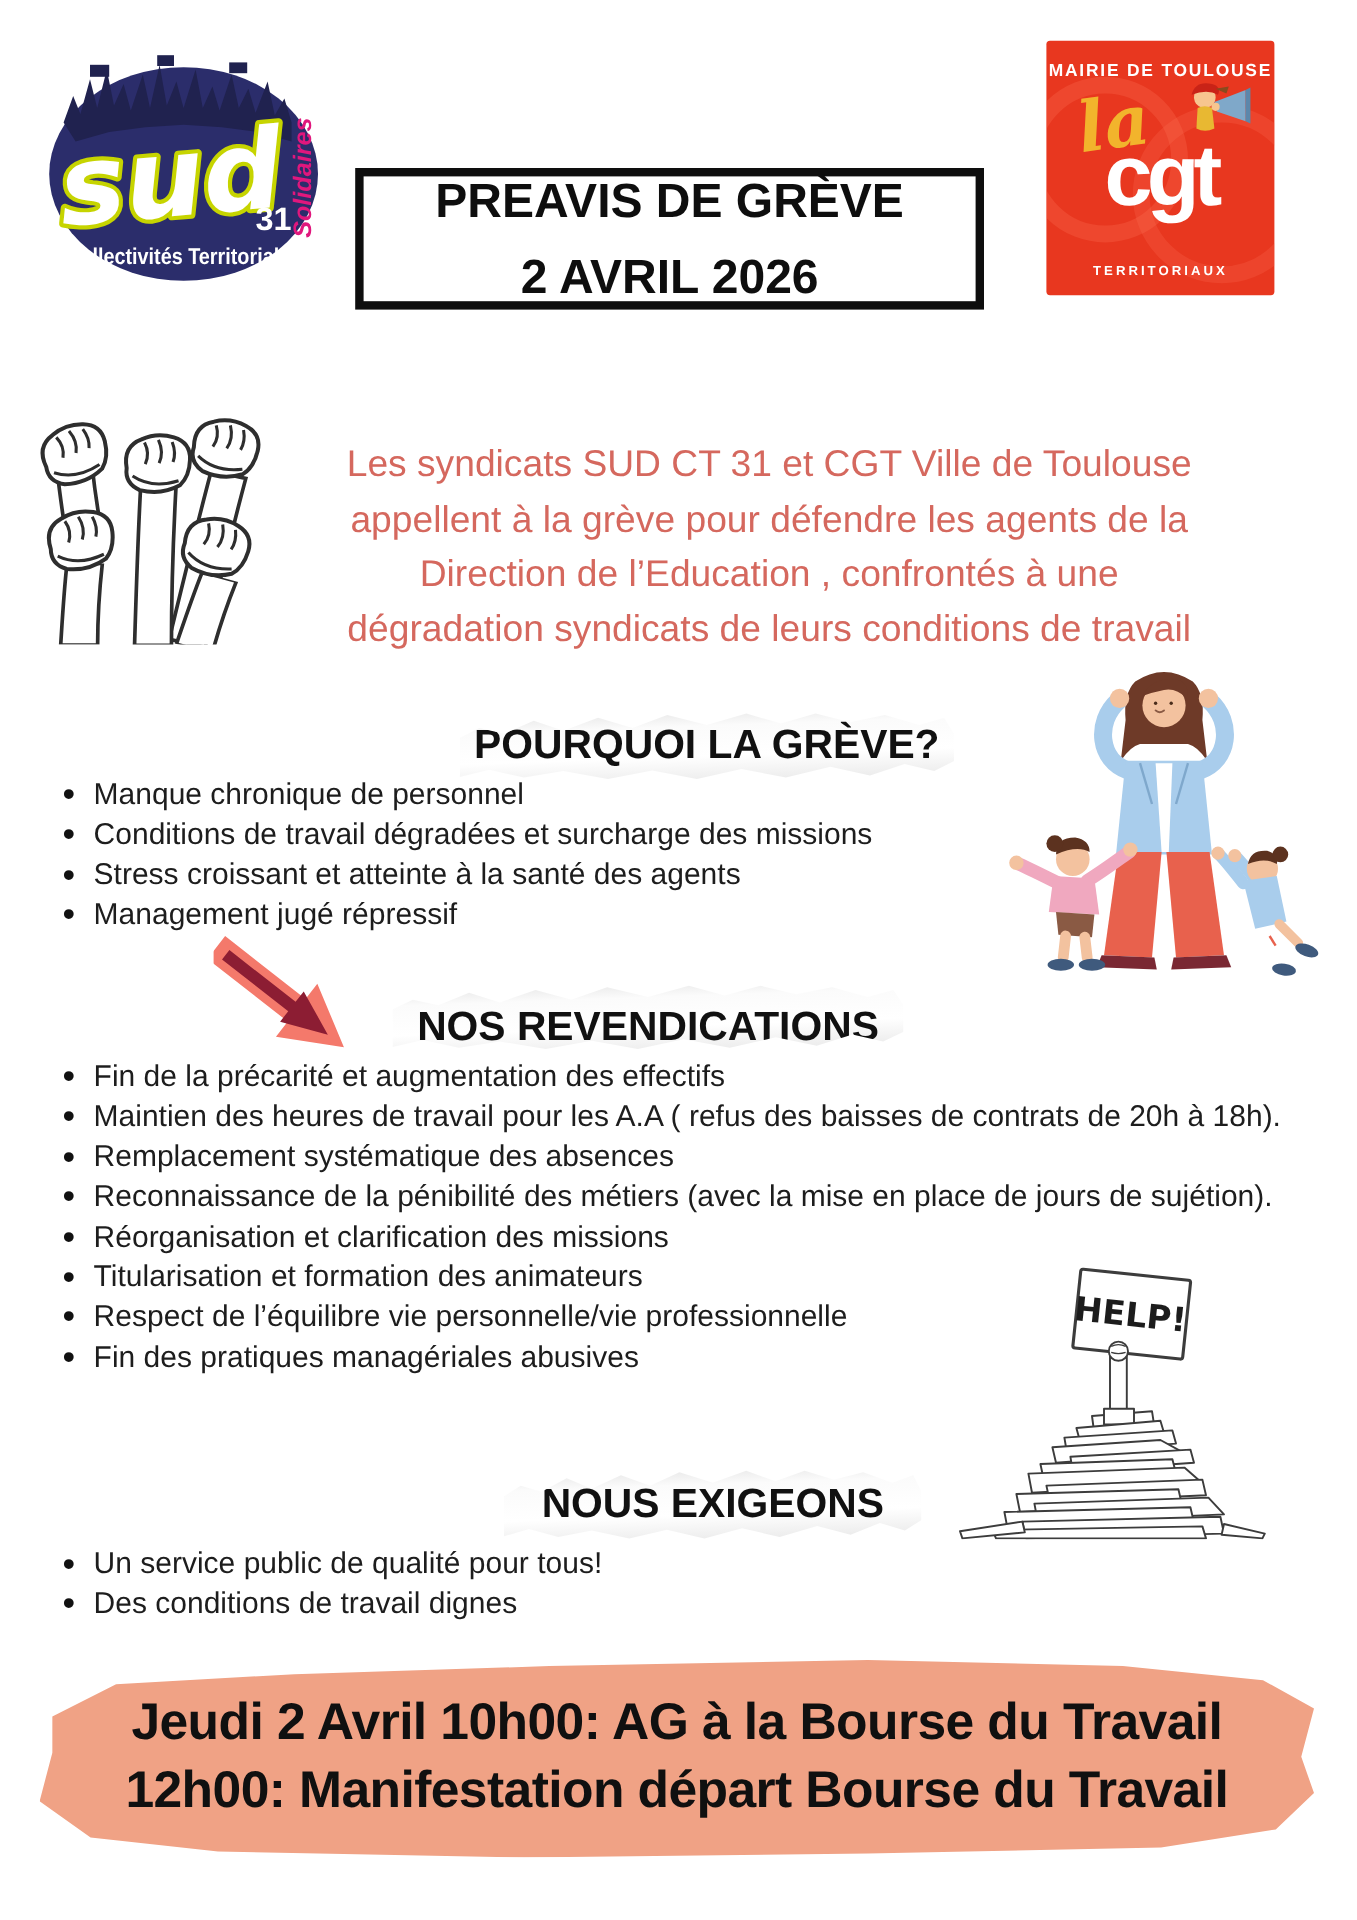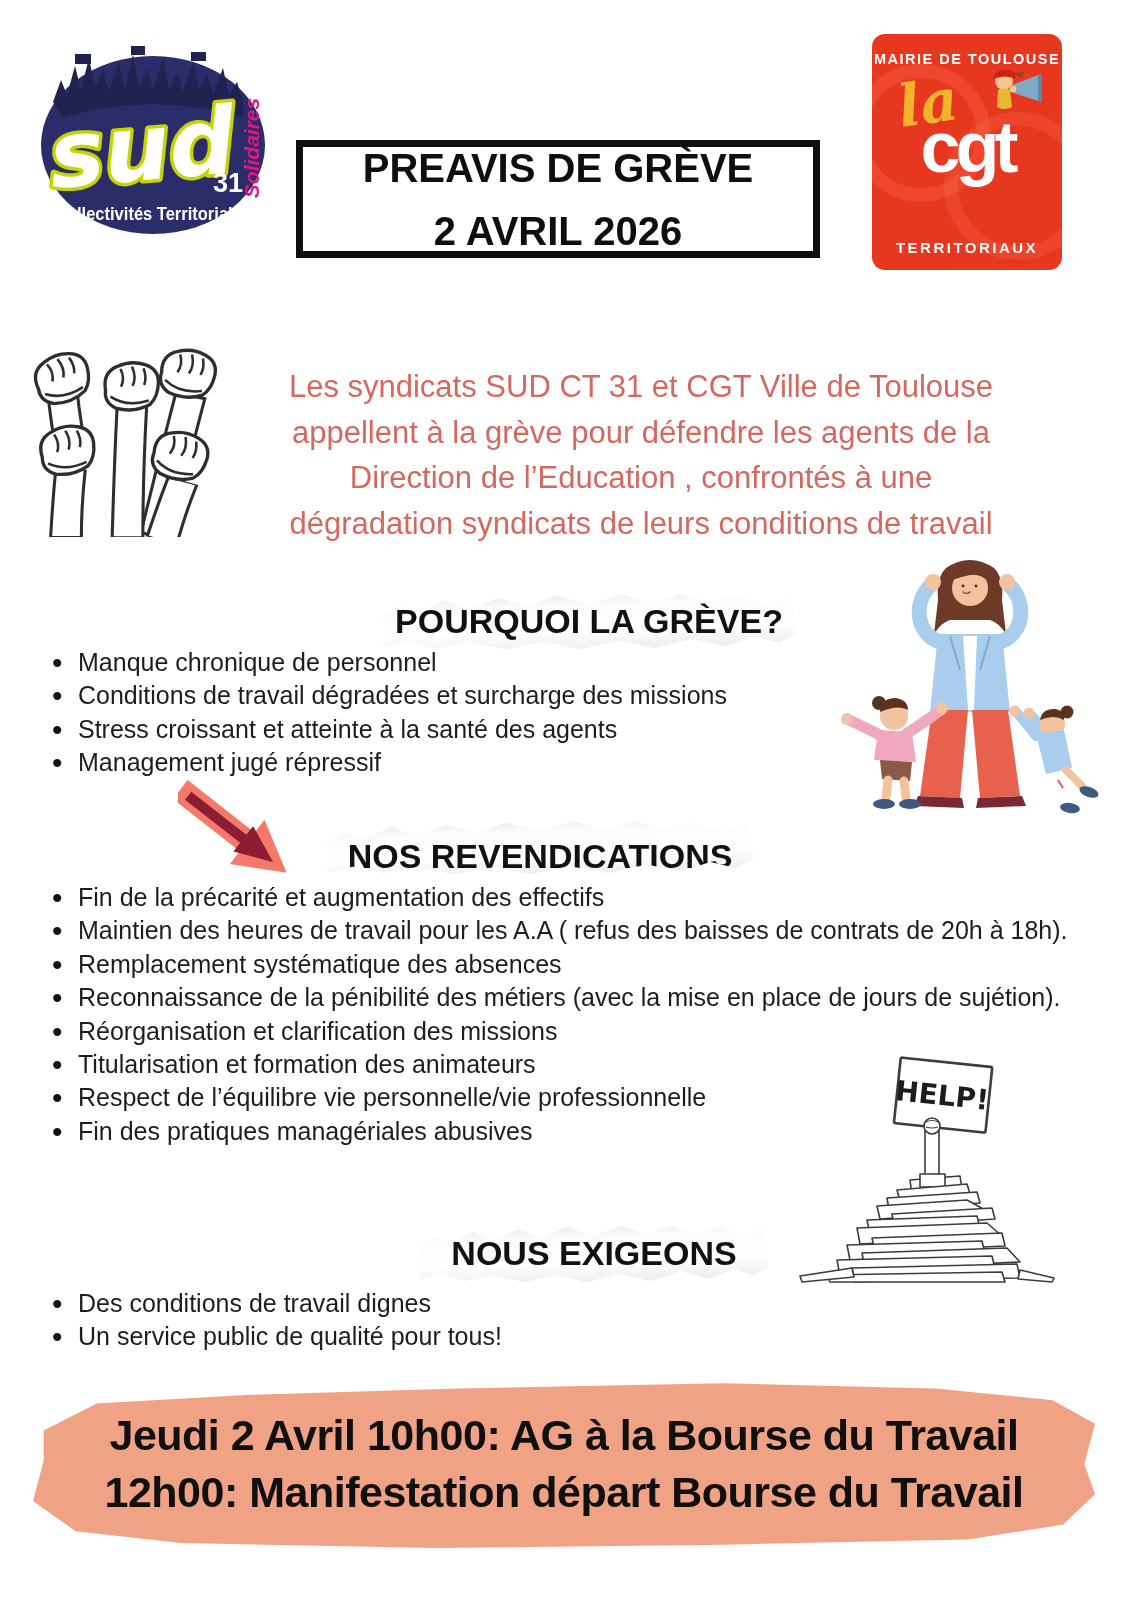--- a/index.html
+++ b/index.html
@@ -5,34 +5,34 @@
   html,body{margin:0;padding:0;background:#888;}
   .page{position:relative;width:1131px;height:1600px;background:#ffffff;overflow:hidden;
         font-family:"Liberation Sans",sans-serif;margin:0 auto;}
 
   
   .sud-logo{position:absolute;left:35px;top:40px;width:235px;height:195px;}
   .title-box{position:absolute;left:296px;top:140px;width:524px;height:118px;
              border:7px solid #0e0e0e;box-sizing:border-box;display:flex;flex-direction:column;
              justify-content:center;align-items:center;gap:19px;}
   .title-box div{font-size:40px;font-weight:bold;color:#0e0e0e;letter-spacing:0px;line-height:1.1;}
-  .cgt-logo{position:absolute;left:872px;top:34px;width:190px;height:236px;background:#e8371f;
-            border-radius:13px;color:#fff;text-align:center;overflow:hidden;}
+  .cgt-logo{position:absolute;left:872px;top:34px;width:190px;height:212px;background:#e8371f;
+            border-radius:3px;color:#fff;text-align:center;overflow:hidden;}
   .cgt-logo::before{content:"";position:absolute;left:-20px;top:30px;width:110px;height:110px;
             border:14px solid rgba(255,120,90,.25);border-radius:50%;}
   .cgt-logo::after{content:"";position:absolute;right:-30px;bottom:10px;width:120px;height:120px;
             border:14px solid rgba(255,120,90,.22);border-radius:50%;}
   .cgt-top{position:relative;margin-top:17px;font-size:14.5px;font-weight:bold;letter-spacing:1.5px;z-index:2;}
   .cgt-mid{position:relative;height:140px;z-index:2;}
   .cgt-la{position:absolute;left:26px;top:2px;font-family:"DejaVu Serif",serif;font-style:italic;
           font-weight:bold;font-size:58px;color:#f2b42c;transform:rotate(-8deg);z-index:3;}
   .cgt-figure{position:absolute;right:16px;top:-2px;z-index:3;}
   .cgt-main{position:absolute;left:0;right:0;top:44px;font-size:72px;font-weight:bold;
             letter-spacing:-5px;line-height:1;color:#fff;}
-  .cgt-bottom{position:absolute;left:0;right:0;bottom:14px;font-size:15px;font-weight:bold;
+  .cgt-bottom{position:absolute;left:0;right:0;bottom:14px;font-size:11px;font-weight:bold;
             letter-spacing:2.5px;z-index:2;}
 
   
   .fists{position:absolute;left:25px;top:332px;}
   .intro{position:absolute;left:238px;top:352px;width:806px;text-align:center;
          color:#d5685e;font-size:31px;line-height:45.5px;margin-top:12px;}
 
   
   .torn{position:absolute;display:flex;align-items:center;justify-content:center;
         background:linear-gradient(178deg,#dedede 0%,#fbfbfb 28%,#ffffff 62%,#e6e6e6 100%);
@@ -243,22 +243,22 @@
     </g>
     <circle cx="140" cy="78" r="8" fill="#fff" stroke="#3c3c3c" stroke-width="1.6"></circle>
     <path d="M134,74 q6,-3 12,0 M134,79 q6,2 12,0" fill="none" stroke="#3c3c3c" stroke-width="1.2"></path>
     <text x="150" y="57" text-anchor="middle" font-family="DejaVu Sans, sans-serif" font-size="28" font-weight="bold" fill="#1c1c1c" transform="rotate(6 150 48)">HELP!</text>
   </svg>
 
   <div class="torn torn-3">
     <span>NOUS EXIGEONS</span>
   </div>
   <ul class="list list-3">
+    <li>Un service public de qualité pour tous!</li>
     <li>Des conditions de travail dignes</li>
-    <li>Un service public de qualité pour tous!</li>
   </ul>
 
   <div class="banner">
     <div>Jeudi 2 Avril 10h00: AG à la Bourse du Travail</div>
     <div>12h00: Manifestation départ Bourse du Travail</div>
   </div>
 
 </div>
 
 </body></html>

